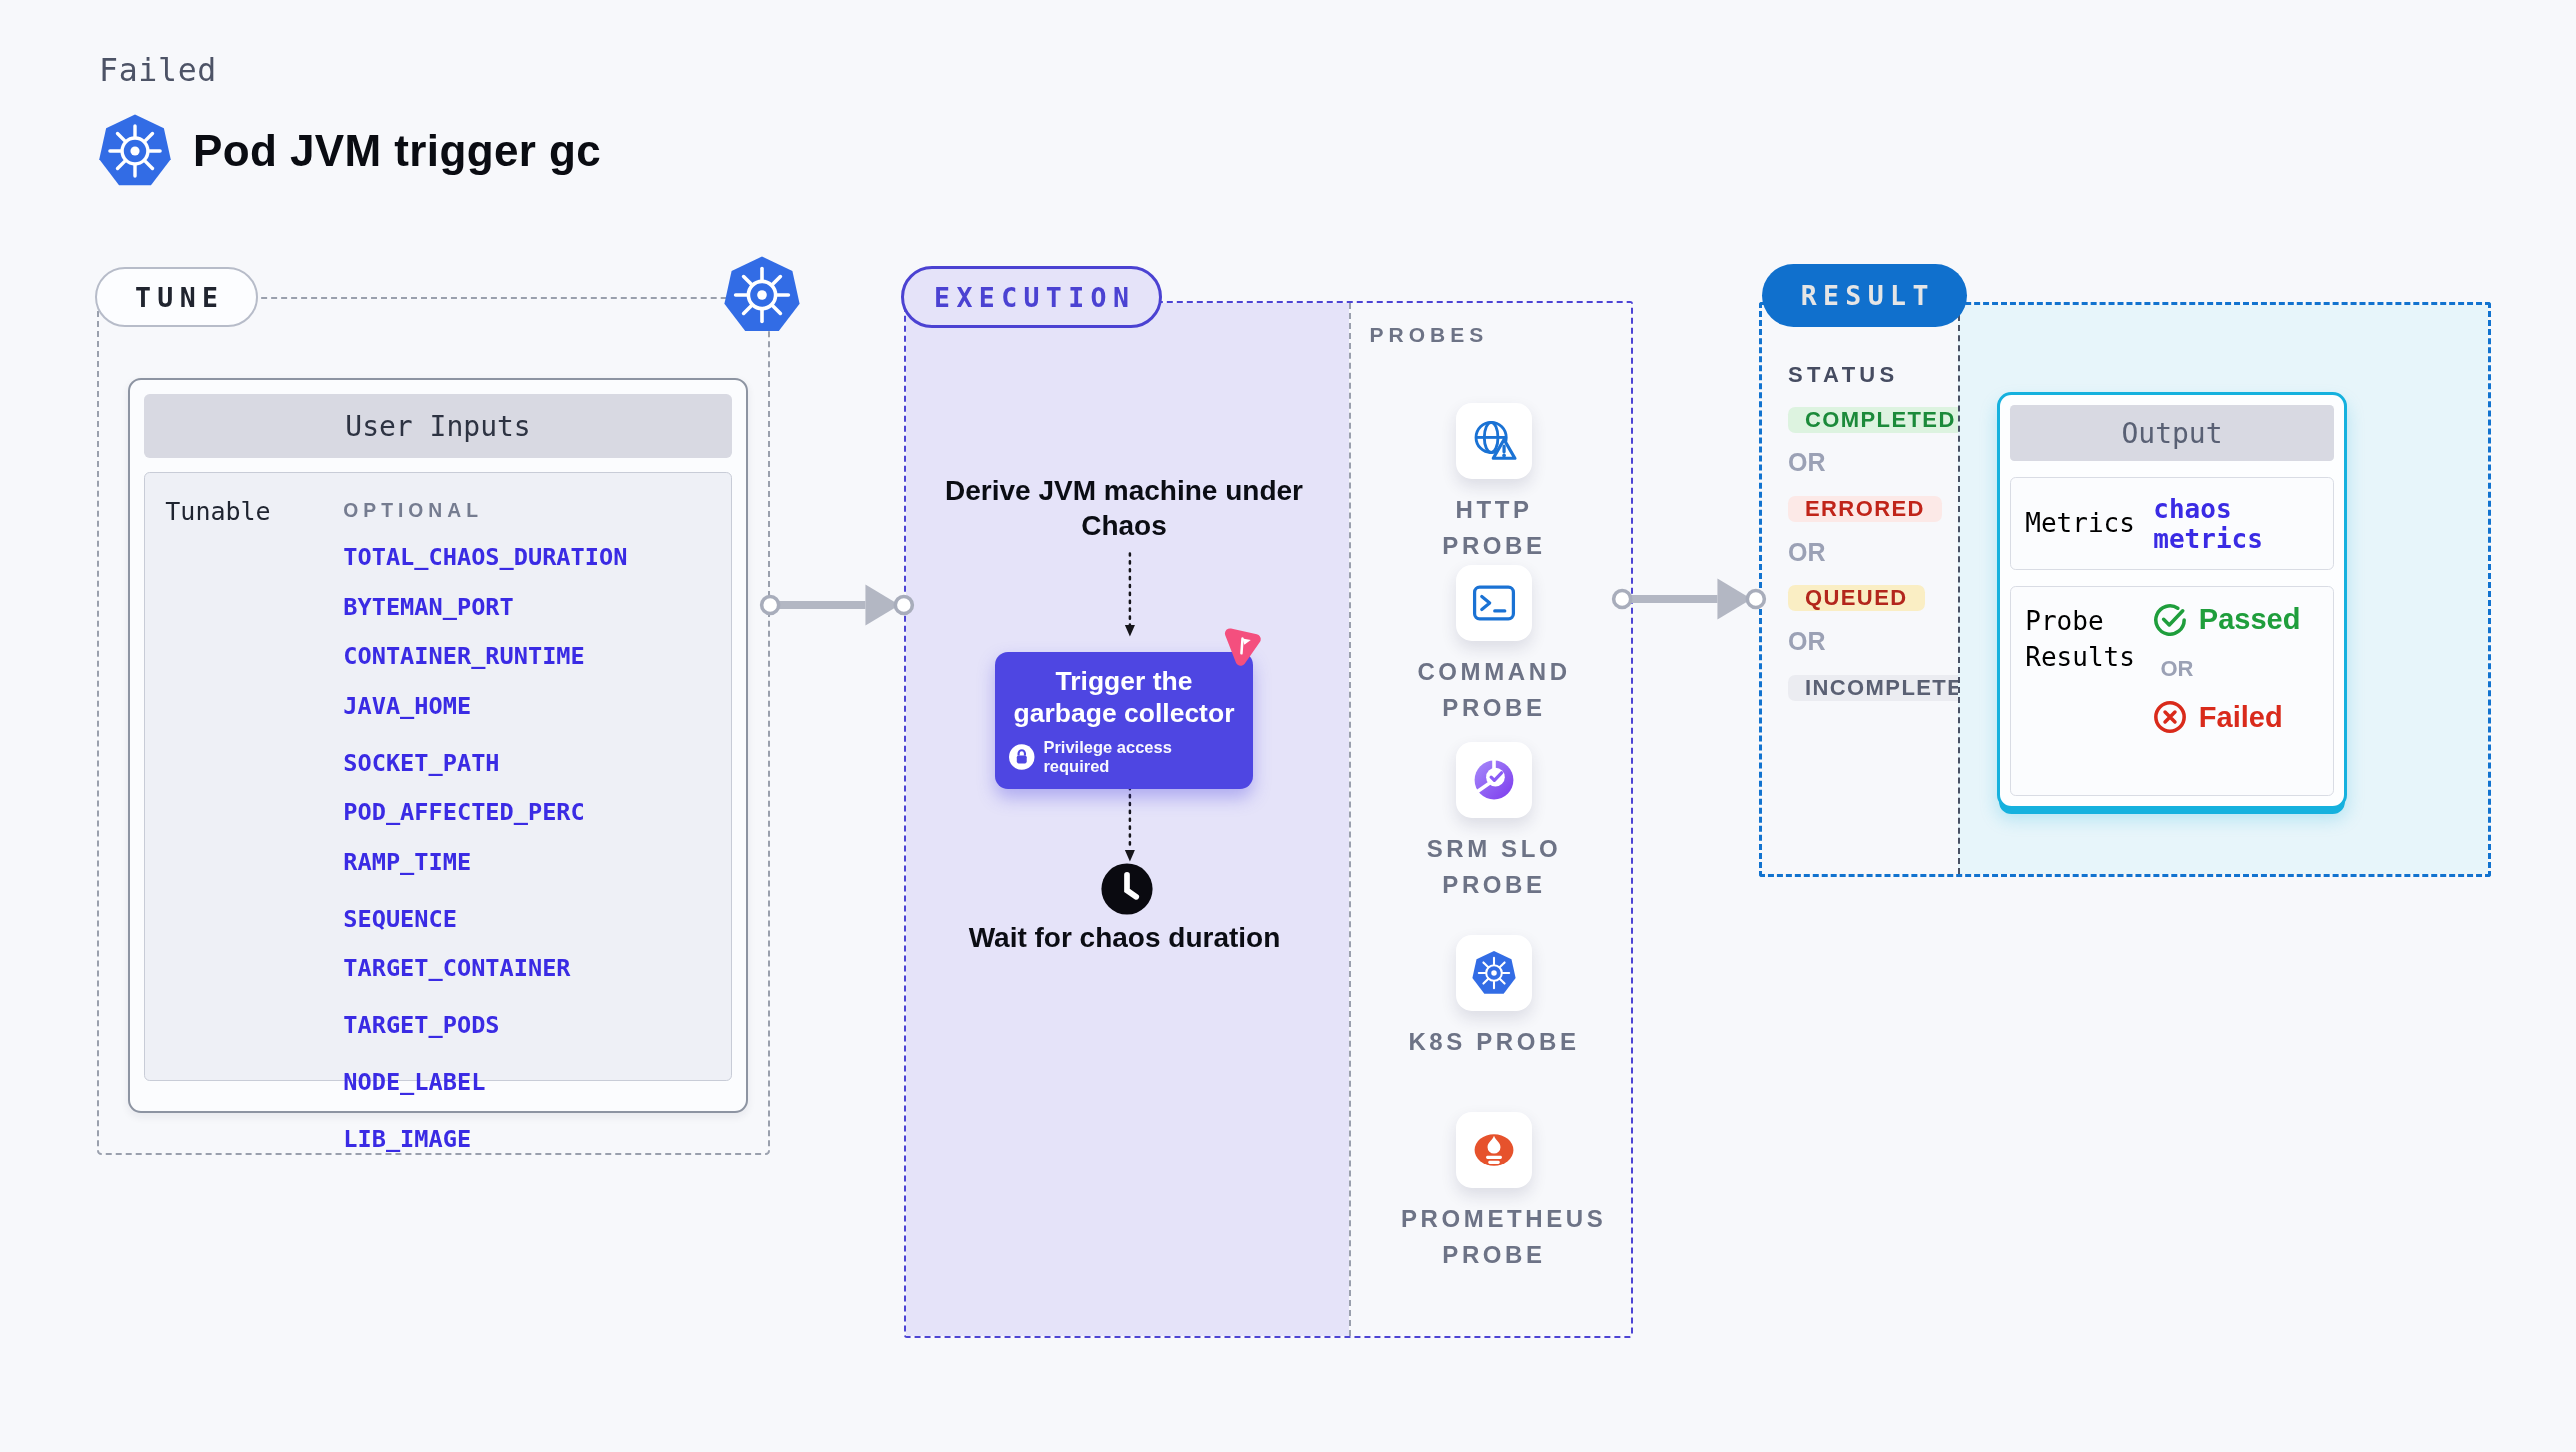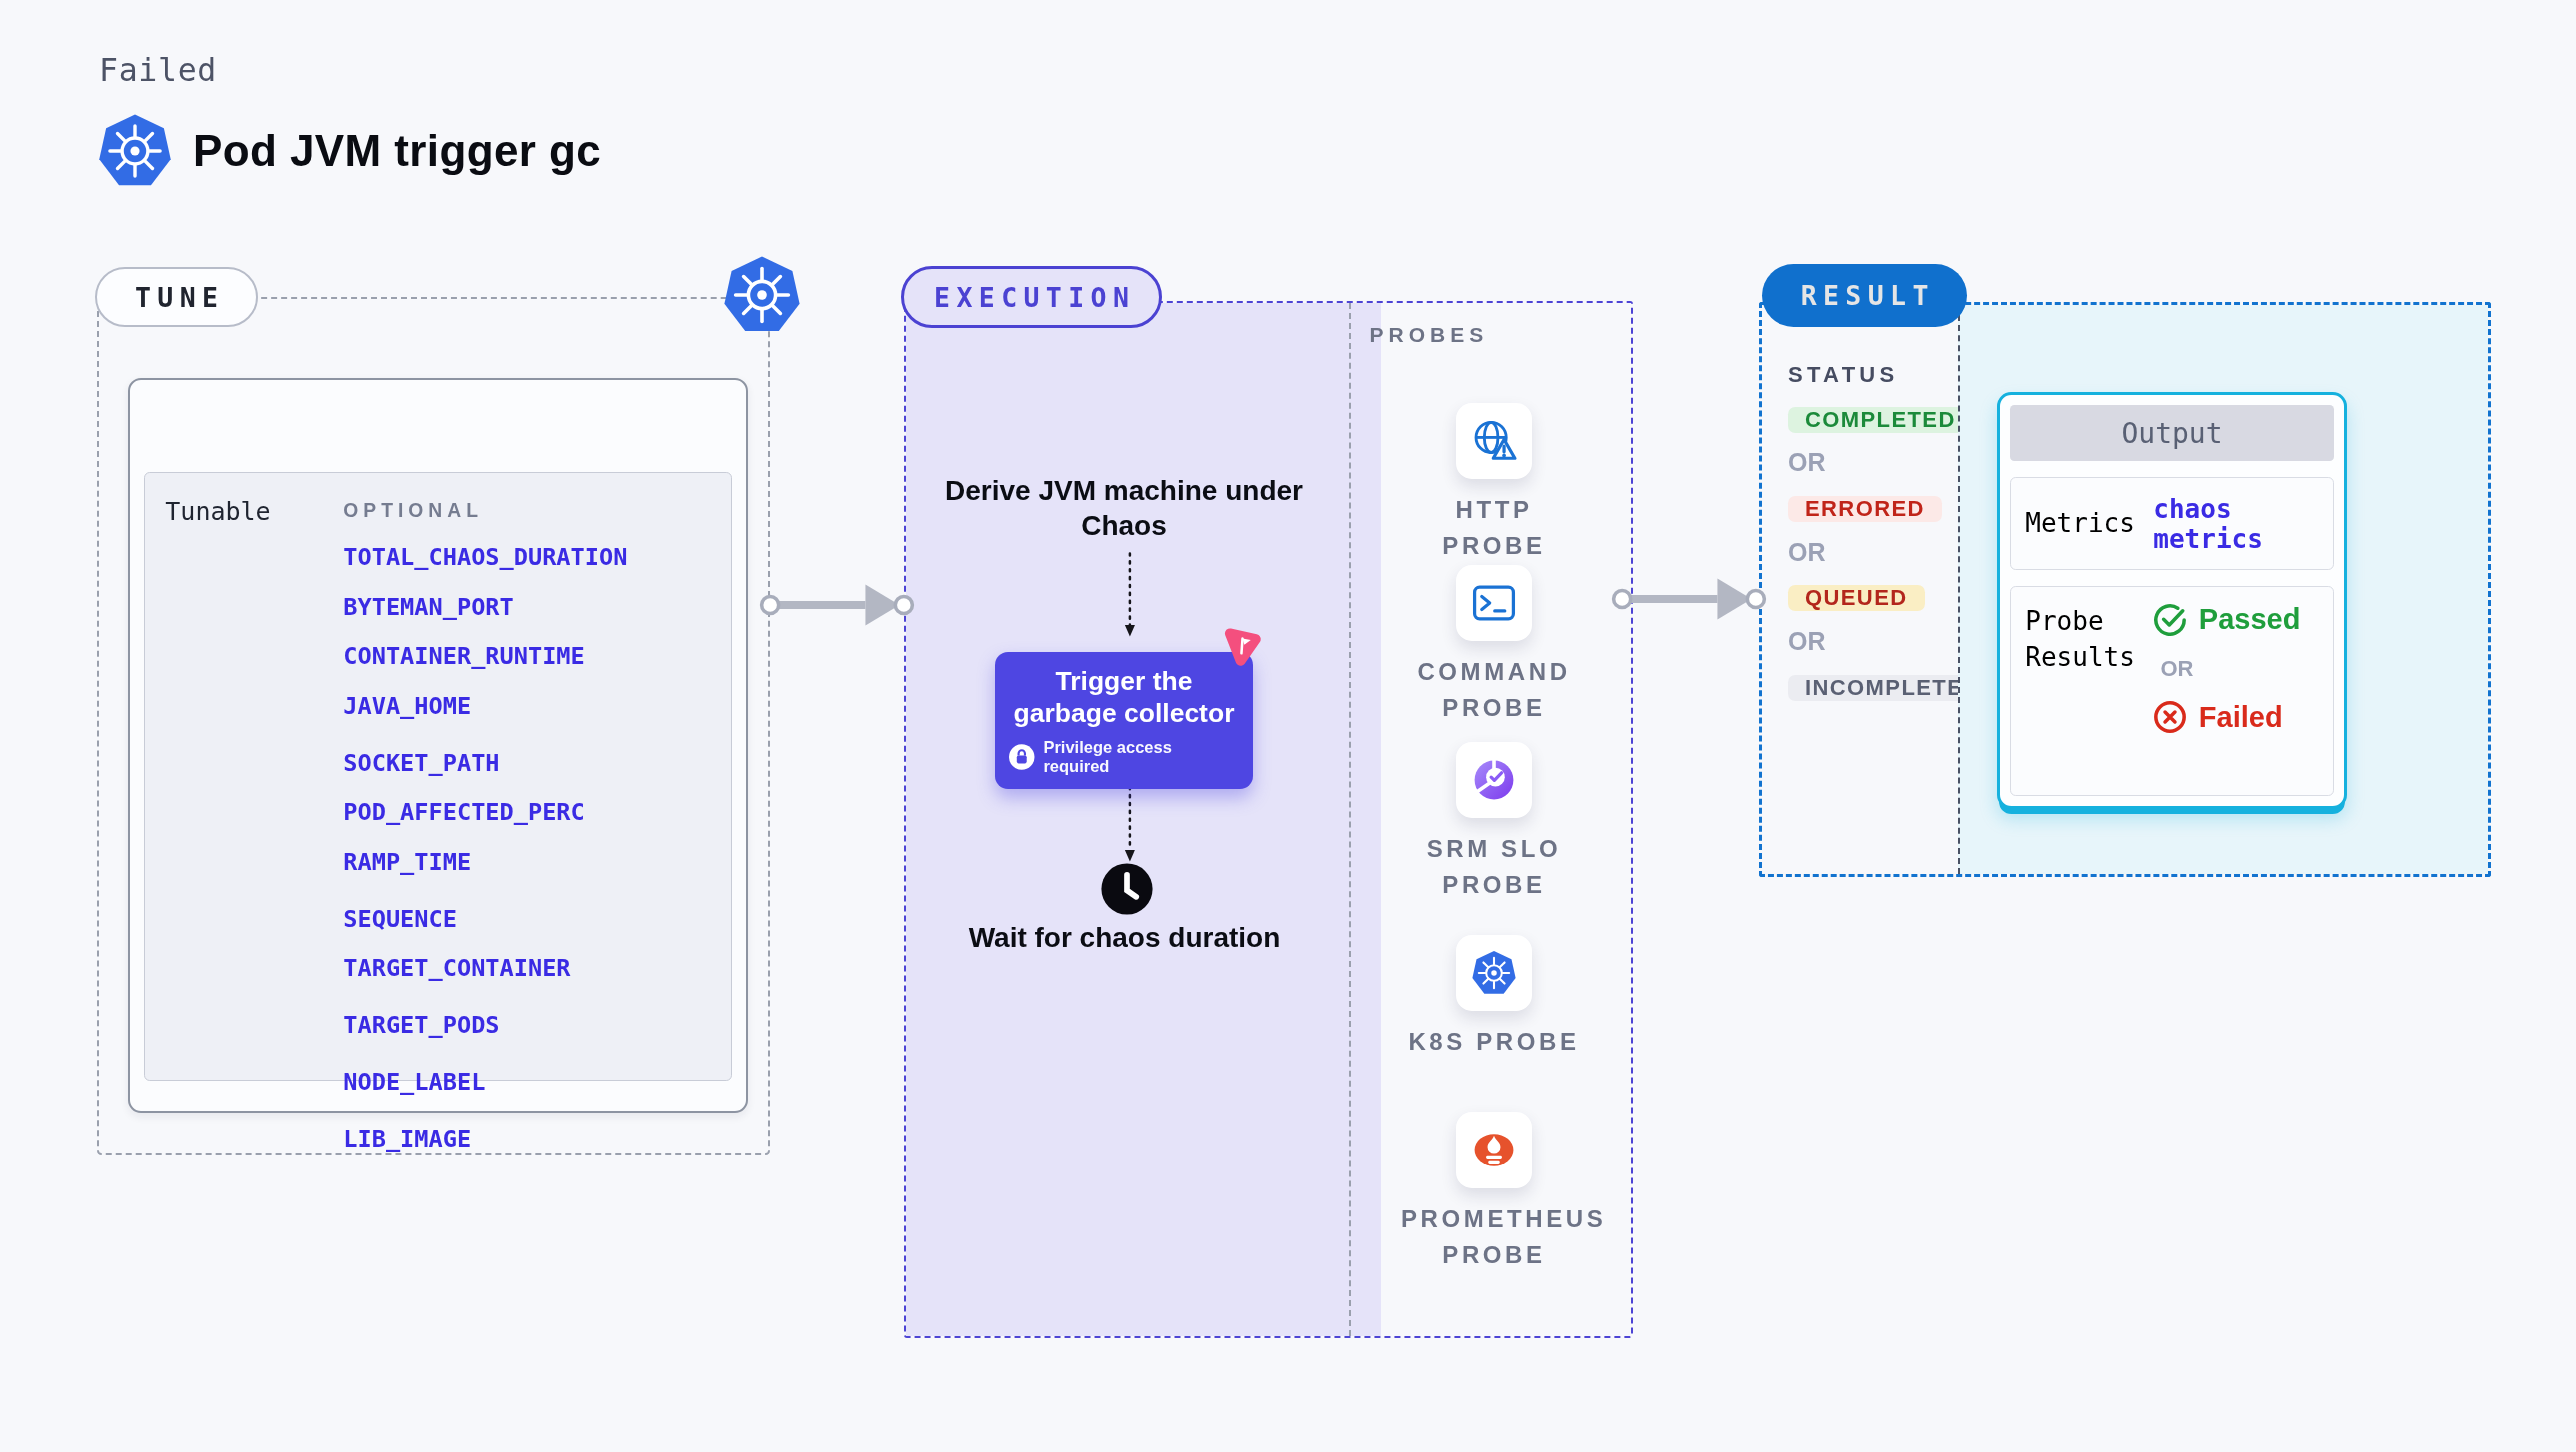--- a/index.html
+++ b/index.html
@@ -36,21 +36,21 @@
   .param{display:block;font-family:"DejaVu Sans Mono","Liberation Mono",monospace;font-size:23.6px;font-weight:bold;
     color:#3a2be4;margin-top:21.5px;text-decoration:none;}
   .param.gap{margin-top:29px;}
 
   
   .arrow{position:absolute;width:158px;height:64px;z-index:5;}
 
   
   .exec-box{position:absolute;left:904px;top:301px;width:729px;height:1037px;border:2.9px dashed #4d44d4;
     border-radius:2.9px;box-sizing:border-box;}
-  .exec-area{position:absolute;left:0;top:0;bottom:0;width:443px;background:#e5e3f9;padding-left:32px;}
+  .exec-area{position:absolute;left:0;top:0;bottom:0;width:443px;background:#e5e3f9;}
   .probes-col{position:absolute;left:443px;top:0;bottom:0;right:0;border-left:2.1px dashed #9aa0ad;}
   .step-text{position:absolute;text-align:center;font-size:28px;font-weight:800;color:#0b0d14;line-height:1.25;}
   .step-derive{left:39px;top:170px;width:358px;}
   .step-wait{left:61px;top:617px;width:315px;}
   .dotted-arrow{position:absolute;width:15.8px;z-index:2;}
   .chaos-node{position:absolute;left:89px;top:349px;width:258px;background:#4e46e2;border-radius:13px;
     box-shadow:0 8.6px 17px rgba(78,70,226,.35);padding:14.3px 14.3px 13px;box-sizing:border-box;z-index:3;}
   .chaos-node-title{color:#fff;font-size:26.5px;font-weight:800;text-align:center;line-height:1.2;}
   .privilege-row{display:flex;align-items:center;justify-content:center;gap:8.6px;margin-top:8.6px;}
   .privilege-text{color:rgba(255,255,255,.96);font-size:16.5px;font-weight:600;}
@@ -121,20 +121,21 @@
     </svg>
   <div class="page-title">Pod JVM trigger gc</div>
 
   <div class="tune-box"></div>
   <div class="pill pill-tune">TUNE</div>
   <svg class="k8s-corner-icon" viewBox="0 0 100 100">
       <use href="#k8s-logo"></use>
     </svg>
 
   <div class="user-card">
+    <div class="user-card-header mono">User Inputs</div>
     <div class="user-card-body">
       <div class="tunable-label mono">Tunable</div>
       <div class="param-col">
         <div class="optional-label">OPTIONAL</div>
         <a class="param">TOTAL_CHAOS_DURATION</a>
         <a class="param">BYTEMAN_PORT</a>
         <a class="param">CONTAINER_RUNTIME</a>
         <a class="param">JAVA_HOME</a>
         <a class="param gap">SOCKET_PATH</a>
         <a class="param">POD_AFFECTED_PERC</a>

